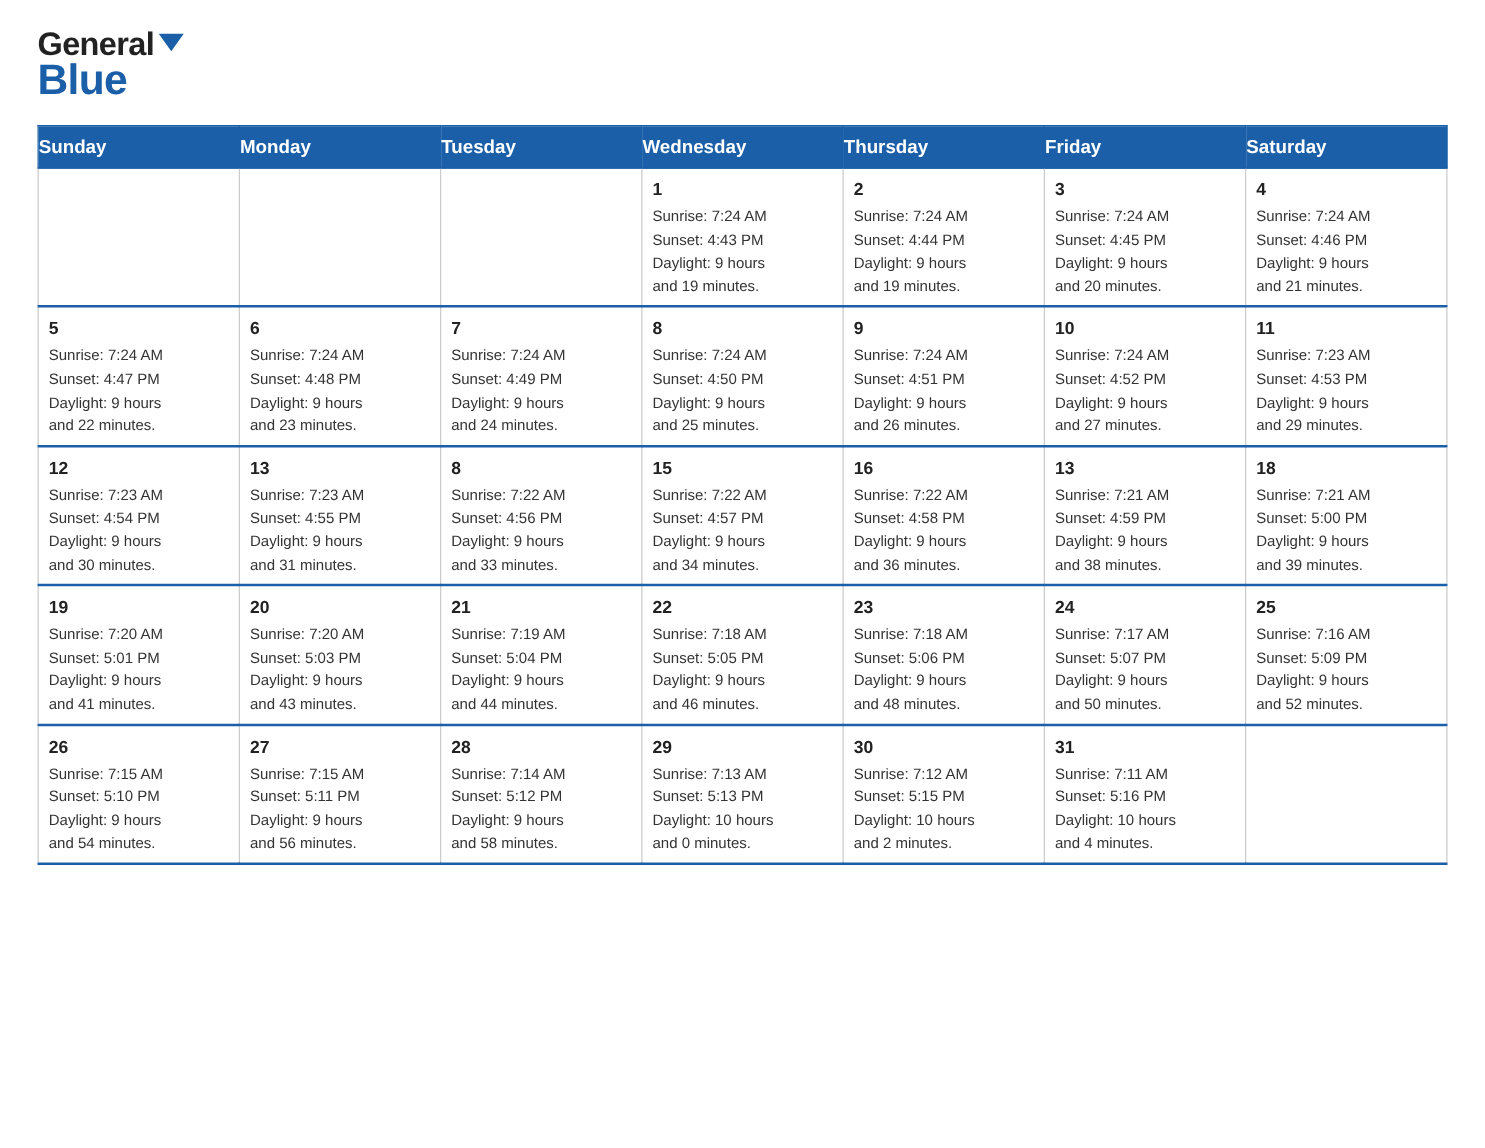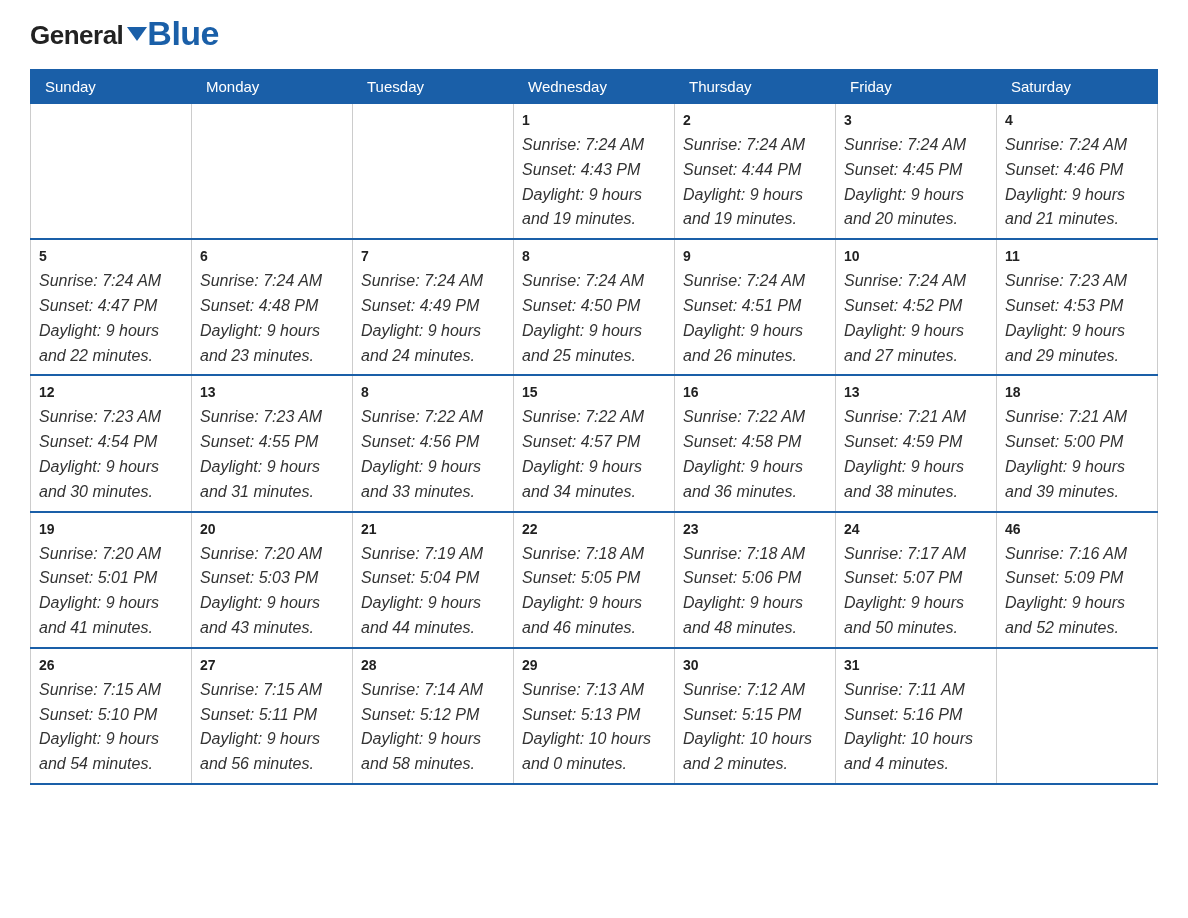--- a/index.html
+++ b/index.html
@@ -12,21 +12,21 @@
       padding: 20px 30px;
     }
     .header {
       display: flex;
       justify-content: space-between;
       align-items: flex-start;
       margin-bottom: 16px;
     }
     .logo {
       display: flex;
-      flex-direction: row;
+      flex-direction: column;
       align-items: flex-start;
     }
     .logo-general {
       font-size: 26px;
       font-weight: bold;
       color: #222;
       letter-spacing: -0.5px;
     }
     .logo-blue {
       font-size: 34px;
@@ -63,22 +63,22 @@
     }
     .calendar {
       width: 100%;
       border-collapse: collapse;
       border: 1px solid #aaa;
     }
     .calendar thead tr th {
       background-color: #1a5fa8;
       color: #ffffff;
       font-size: 15px;
-      font-weight: normal;
-      padding: 8px 14px;
+      font-weight: bold;
+      padding: 8px 0;
       text-align: left;
       border: 1px solid #1a5fa8;
     }
     .calendar tbody tr td {
       width: 14.28%;
       vertical-align: top;
       border: 1px solid #ccc;
       padding: 6px 8px;
       font-size: 12.5px;
       line-height: 1.5;
@@ -88,24 +88,23 @@
       border-bottom: 2px solid #1a5fa8;
     }
     .day-number {
       font-size: 14px;
       font-weight: bold;
       color: #222;
       display: block;
       margin-bottom: 2px;
     }
     .day-info {
-      font-size: 16px;
+      font-size: 12px;
       color: #333;
       line-height: 1.55;
-      font-style: italic;
     }
     .empty-cell {
       background: #fff;
     }
     .logo-line1 {
       display: flex;
       align-items: center;
     }
   </style>
 </head>
@@ -236,21 +235,21 @@
         </td>
         <td>
           <span class="day-number">23</span>
           <div class="day-info">Sunrise: 7:18 AM<br>Sunset: 5:06 PM<br>Daylight: 9 hours<br>and 48 minutes.</div>
         </td>
         <td>
           <span class="day-number">24</span>
           <div class="day-info">Sunrise: 7:17 AM<br>Sunset: 5:07 PM<br>Daylight: 9 hours<br>and 50 minutes.</div>
         </td>
         <td>
-          <span class="day-number">46</span>
+          <span class="day-number">25</span>
           <div class="day-info">Sunrise: 7:16 AM<br>Sunset: 5:09 PM<br>Daylight: 9 hours<br>and 52 minutes.</div>
         </td>
       </tr>
       <tr>
         <td>
           <span class="day-number">26</span>
           <div class="day-info">Sunrise: 7:15 AM<br>Sunset: 5:10 PM<br>Daylight: 9 hours<br>and 54 minutes.</div>
         </td>
         <td>
           <span class="day-number">27</span>

